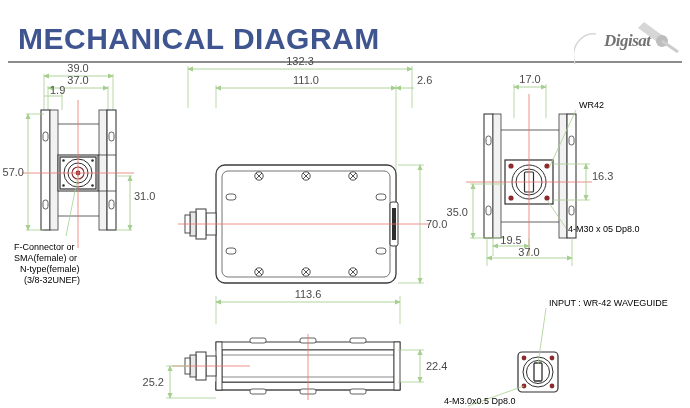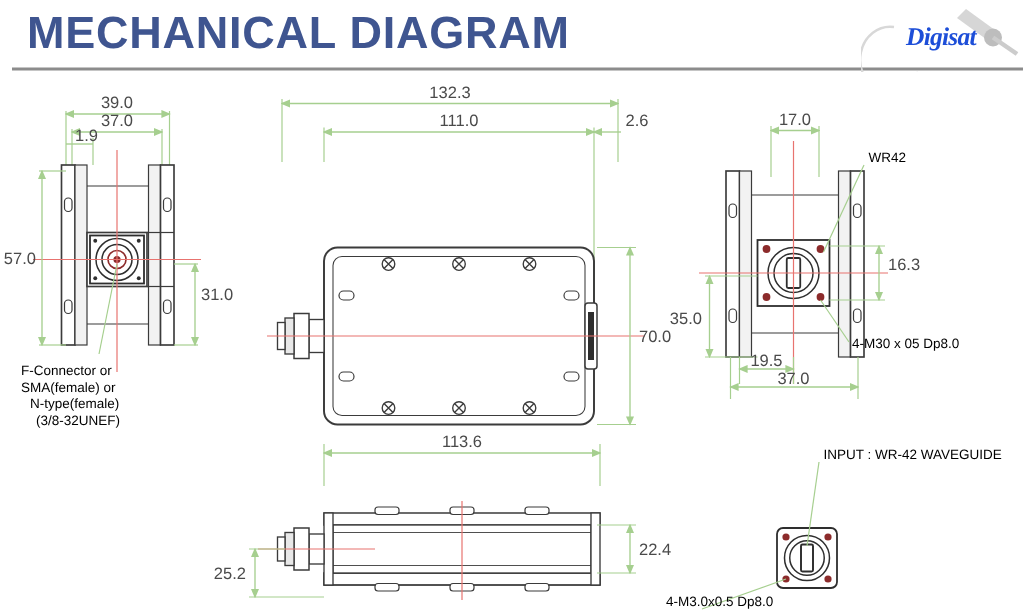--- a/index.html
+++ b/index.html
@@ -6,38 +6,38 @@
   body{
     width:690px;height:408px;
     background:#ffffff;
     font-family:"Liberation Sans", sans-serif;
     overflow:hidden;
     position:relative;
   }
   #page{position:relative;width:690px;height:408px;}
 
   
-  .header{position:absolute;left:0;top:0;width:690px;height:52px;}
+  .header{position:absolute;left:0;top:16px;width:690px;height:52px;}
   .title{
     position:absolute;left:18px;top:6px;
     font-size:30px;font-weight:bold;
     color:#3f5590;
     letter-spacing:0.5px;
     font-family:"Liberation Sans", sans-serif;
     white-space:nowrap;
   }
   .rule{
     position:absolute;left:8px;top:45px;width:674px;height:2px;
     background:#8c8c8c;
   }
   .logo{position:absolute;right:8px;top:2px;width:108px;height:46px;}
   .logo-text{
     position:absolute;left:30px;top:13px;
     font-size:17px;font-weight:bold;font-style:italic;
-    color:#1d4ed8;letter-spacing:-0.5px;
+    color:#737373;letter-spacing:-0.5px;
     font-family:"Liberation Serif", serif;
   }
 
   
   .canvas{position:absolute;left:0;top:52px;width:602px;height:356px;}
   svg{display:block;}
 
   .lbl{
     font-family:"Liberation Sans", sans-serif;
     fill:#4a4a4a;

